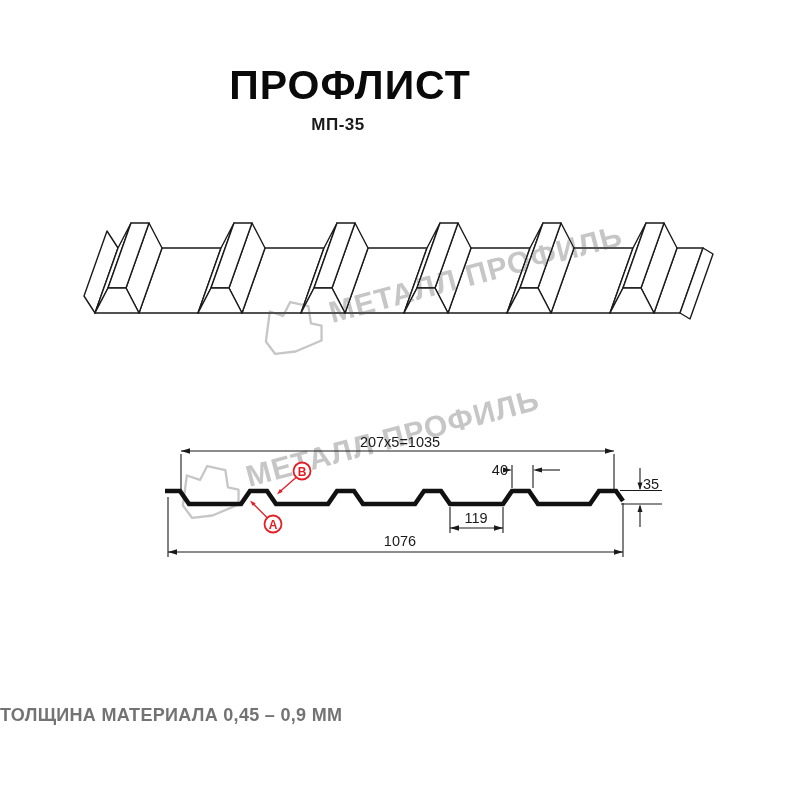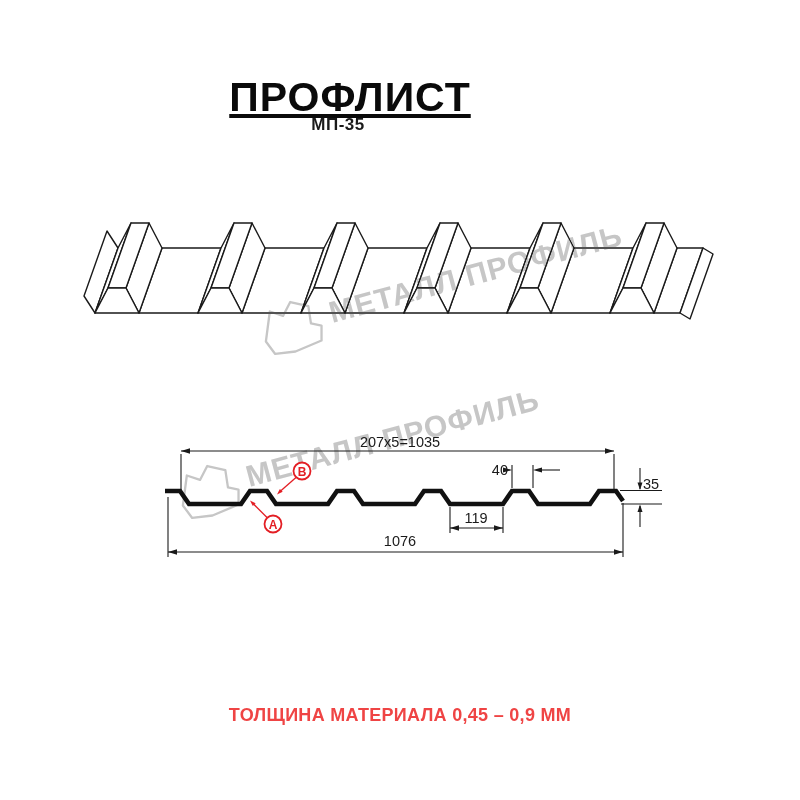--- a/index.html
+++ b/index.html
@@ -1,30 +1,30 @@
 <!DOCTYPE html>
 <html><head>
 <meta charset="utf-8">
 <style>
   html,body{margin:0;padding:0;}
   body{
     width:800px;height:800px;position:relative;background:#ffffff;
     font-family:"Liberation Sans", sans-serif;overflow:hidden;
   }
   .page-title{
-    position:absolute;left:0;top:74px;width:700px;text-align:center;
-    font-size:41px;font-weight:800;letter-spacing:1px;color:#0a0a0a;text-decoration:underline;
+    position:absolute;left:0;top:62px;width:700px;text-align:center;
+    font-size:41px;font-weight:800;letter-spacing:1px;color:#0a0a0a;
   }
   .page-subtitle{
     position:absolute;left:0;top:115px;width:676px;text-align:center;
     font-size:17px;font-weight:600;letter-spacing:.5px;color:#1a1a1a;
   }
   .footer-note{
-    position:absolute;left:0;top:705px;width:800px;text-align:center;
-    font-size:18px;font-weight:600;letter-spacing:.3px;color:#ef4444;
+    position:absolute;left:0;top:705px;width:800px;
+    font-size:18px;font-weight:600;letter-spacing:.3px;color:#737373;
   }
   .watermark{
     position:absolute;display:flex;align-items:flex-start;gap:9px;
     transform:rotate(-15deg);transform-origin:0 0;pointer-events:none;
   }
   .watermark .wm-text{
     font-size:30px;font-weight:bold;letter-spacing:1px;color:#c6c6c6;
     white-space:nowrap;line-height:48px;
   }
   .wm-over{mix-blend-mode:darken;}

